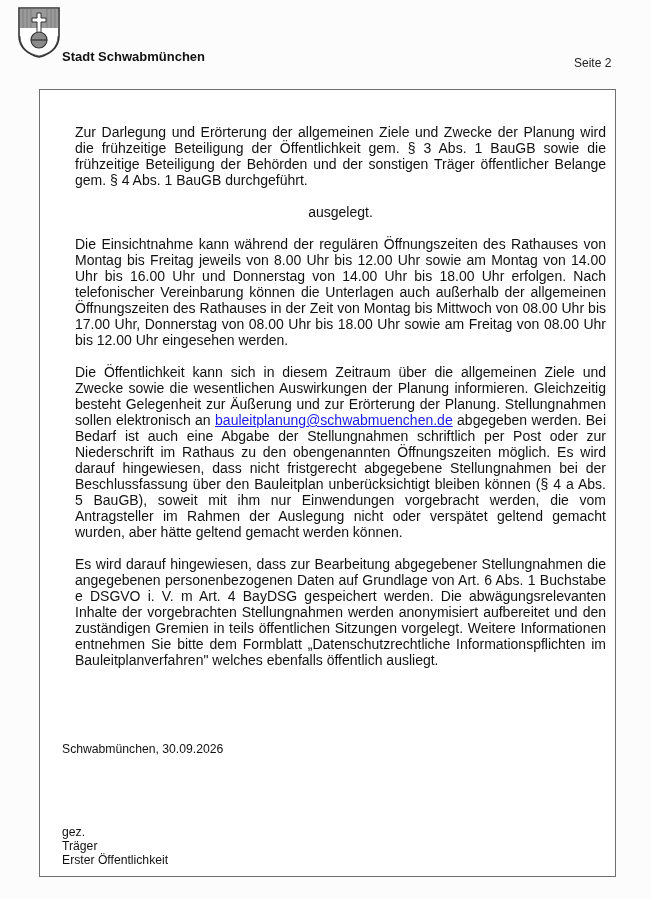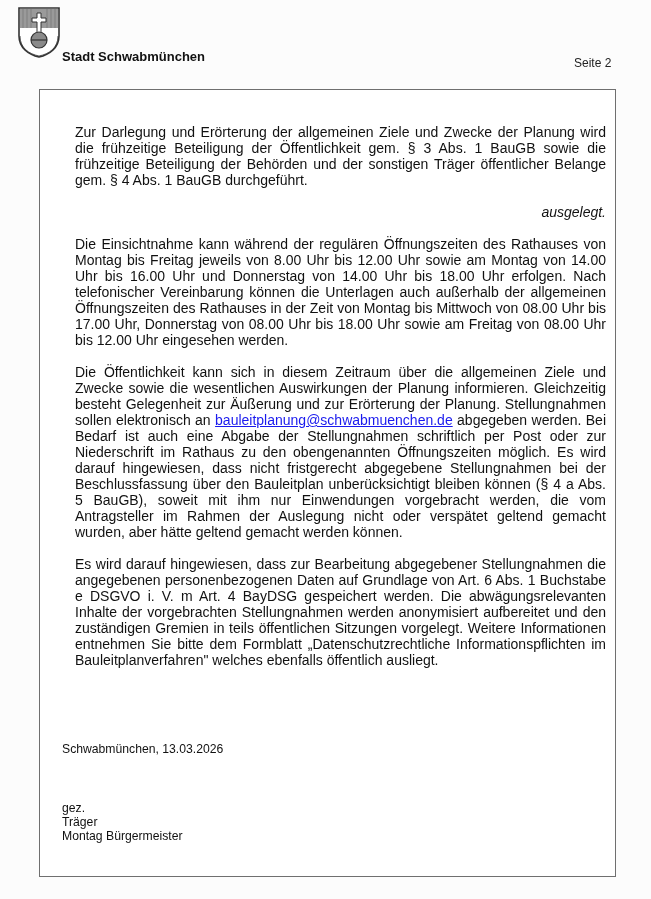--- a/index.html
+++ b/index.html
@@ -29,25 +29,25 @@
       border: 1px solid #6f6f6f;
       background: #fff;
       box-sizing: border-box;
     }
     .content {
       position: absolute; left: 75px; top: 124px; width: 531px;
       font-size: 14px; line-height: 16px; color: #111;
     }
     .content p { margin: 0 0 16px 0; text-align: justify; }
     .content p.center { text-align: center; font-weight: bold; }
-    .content p.nojust { text-align: right; font-style: italic; }
+    .content p.nojust { text-align: center; }
     .bold { font-weight: bold; }
     a.email { color: #1a1aee; text-decoration: underline; margin-top: 6px; }
     .place-date { position: absolute; left: 62px; top: 741px; font-size: 12.2px; line-height: 16px; }
-    .signature { position: absolute; left: 62px; top: 801px; font-size: 12.2px; line-height: 14px; }
+    .signature { position: absolute; left: 62px; top: 825px; font-size: 12.2px; line-height: 14px; }
     .signature div { margin: 0; }
   </style>
 </head>
 <body>
 
 <div class="header">
   <svg class="crest" viewBox="0 0 44 52">
     <path d="M2 2 H42 V30 C42 42 32 49 22 51 C12 49 2 42 2 30 Z" fill="#fff" stroke="#333" stroke-width="1.6"></path>
     <path d="M3 3 H41 V22 H3 Z" fill="#9a9a9a"></path>
     <g stroke="#555" stroke-width="0.4">
@@ -70,19 +70,19 @@
 <div class="frame"></div>
 
 <div class="content">
   <p>Zur Darlegung und Erörterung der allgemeinen Ziele und Zwecke der Planung wird die frühzeitige Beteiligung der Öffentlichkeit gem. § 3 Abs. 1 BauGB sowie die frühzeitige Beteiligung der Behörden und der sonstigen Träger öffentlicher Belange gem. § 4 Abs. 1 BauGB durchgeführt.</p>
   <p class="nojust">ausgelegt.</p>
   <p>Die Einsichtnahme kann während der regulären Öffnungszeiten des Rathauses von Montag bis Freitag jeweils von 8.00 Uhr bis 12.00 Uhr sowie am Montag von 14.00 Uhr bis 16.00 Uhr und Donnerstag von 14.00 Uhr bis 18.00 Uhr erfolgen. Nach telefonischer Vereinbarung können die Unterlagen auch außerhalb der allgemeinen Öffnungszeiten des Rathauses in der Zeit von Montag bis Mittwoch von 08.00 Uhr bis 17.00 Uhr, Donnerstag von 08.00 Uhr bis 18.00 Uhr sowie am Freitag von 08.00 Uhr bis 12.00 Uhr eingesehen werden.</p>
   <p><span>Die Öffentlichkeit kann sich in diesem Zeitraum über die allgemeinen Ziele und Zwecke sowie die wesentlichen Auswirkungen der Planung informieren. Gleichzeitig besteht Gelegenheit zur Äußerung und zur Erörterung der Planung. Stellungnahmen sollen elektronisch an </span><a class="email" href="#">bauleitplanung@schwabmuenchen.de</a><span> abgegeben werden. Bei Bedarf ist auch eine Abgabe der Stellungnahmen schriftlich per Post oder zur Niederschrift im Rathaus zu den obengenannten Öffnungszeiten möglich. Es wird darauf hingewiesen, dass nicht fristgerecht abgegebene Stellungnahmen bei der Beschlussfassung über den Bauleitplan unberücksichtigt bleiben können (§ 4 a Abs. 5 BauGB), soweit mit ihm nur Einwendungen vorgebracht werden, die vom Antragsteller im Rahmen der Auslegung nicht oder verspätet geltend gemacht wurden, aber hätte geltend gemacht werden können.</span></p>
   <p>Es wird darauf hingewiesen, dass zur Bearbeitung abgegebener Stellungnahmen die angegebenen personenbezogenen Daten auf Grundlage von Art. 6 Abs. 1 Buchstabe e DSGVO i. V. m Art. 4 BayDSG gespeichert werden. Die abwägungsrelevanten Inhalte der vorgebrachten Stellungnahmen werden anonymisiert aufbereitet und den zuständigen Gremien in teils öffentlichen Sitzungen vorgelegt. Weitere Informationen entnehmen Sie bitte dem Formblatt „Datenschutzrechtliche Informationspflichten im Bauleitplanverfahren" welches ebenfalls öffentlich ausliegt.</p>
 </div>
 
-<div class="place-date">Schwabmünchen, 13.03.2026</div>
+<div class="place-date">Schwabmünchen, 30.09.2026</div>
 
 <div class="signature">
   <div>gez.</div>
   <div>Träger</div>
-  <div>Montag Bürgermeister</div>
+  <div>Erster Öffentlichkeit</div>
 </div>
 
 </body></html>

